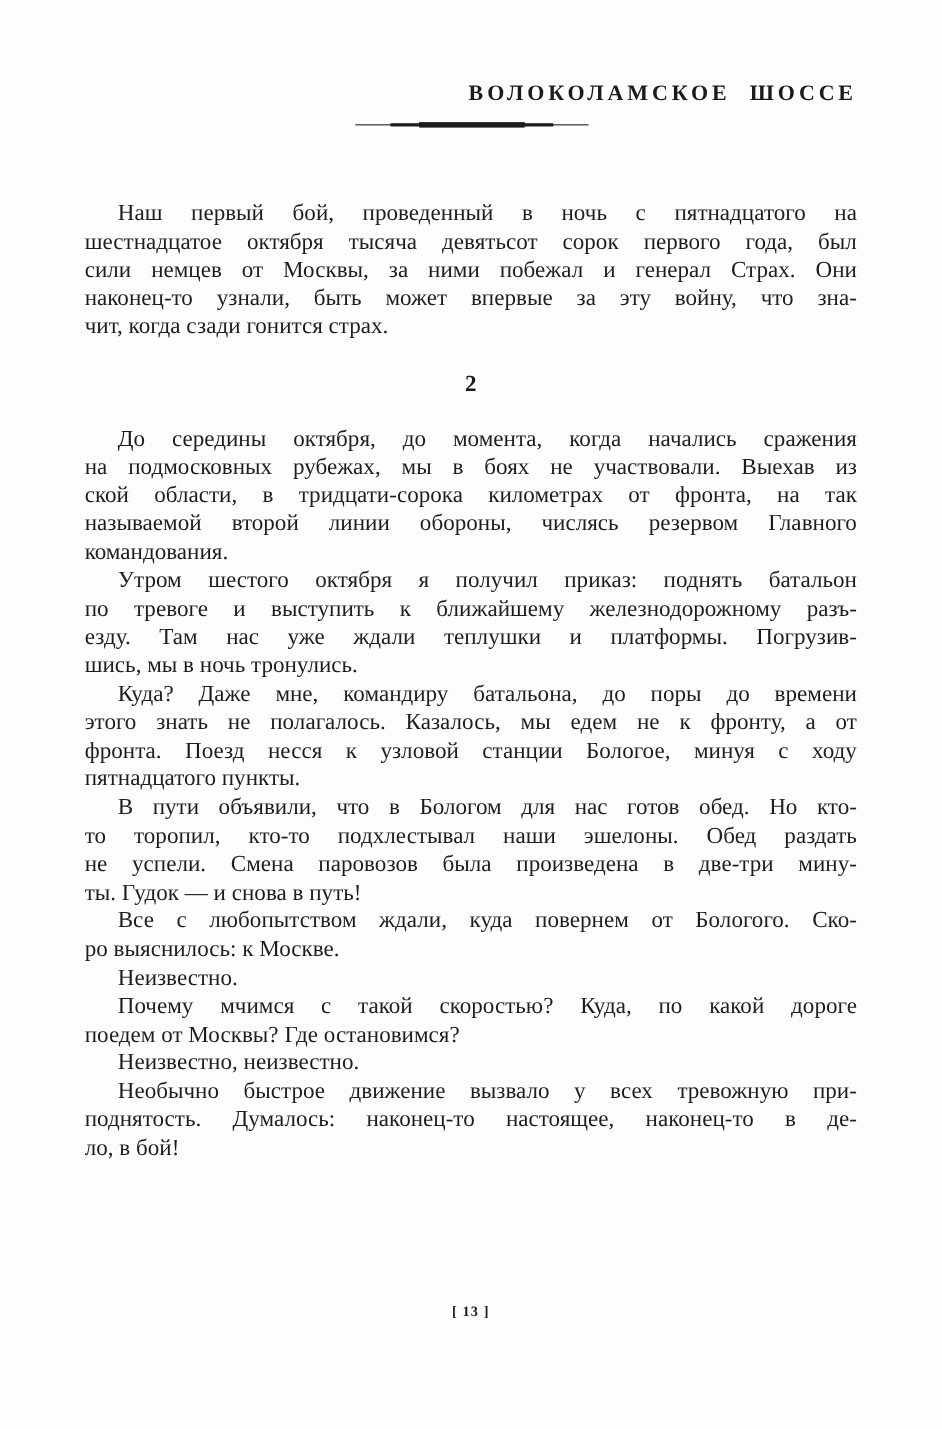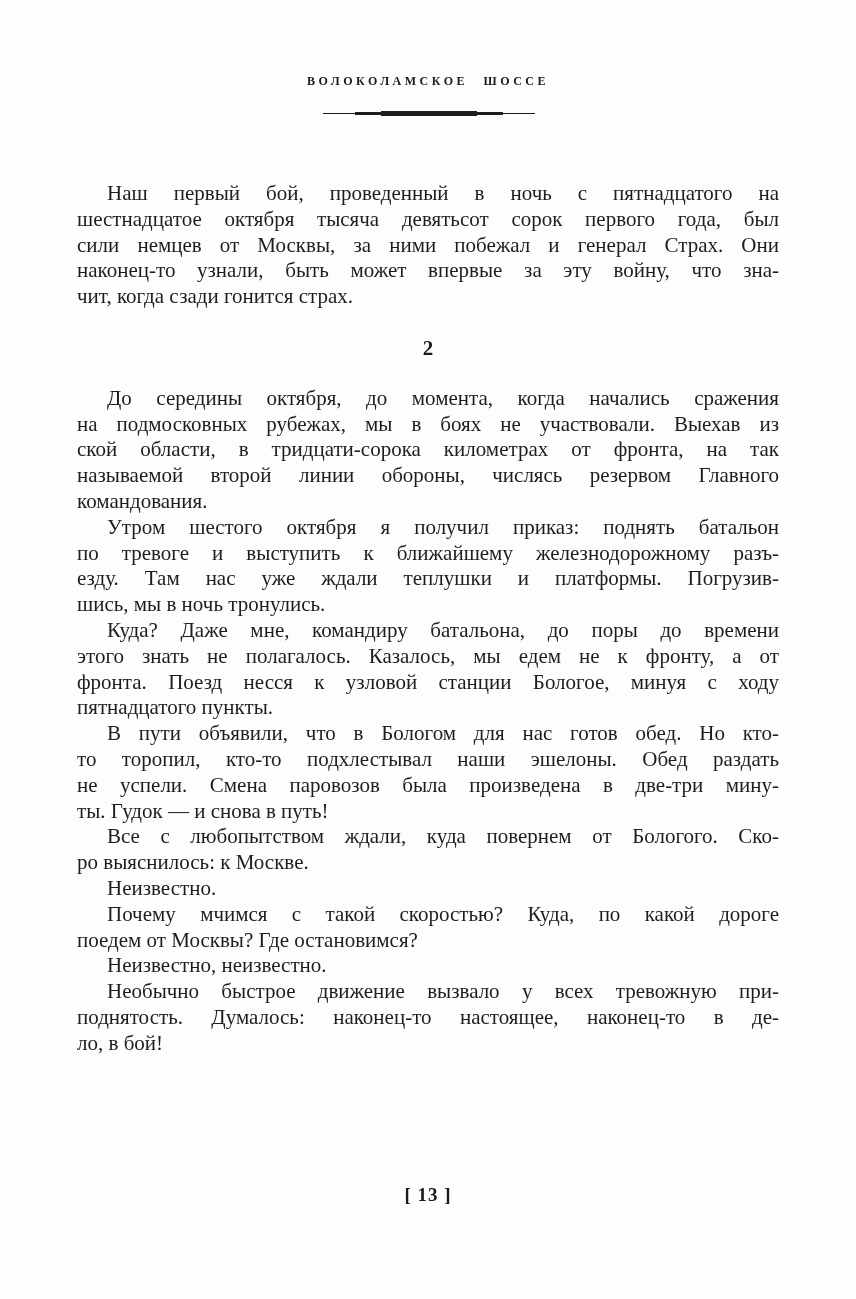--- a/index.html
+++ b/index.html
@@ -18,22 +18,22 @@
     inset: 0;
     background: #fdfdfd;
     color: #1d1d1d;
     font-family: "Liberation Serif", "DejaVu Serif", serif;
   }
   .running-title {
     position: absolute;
     top: 74px;
     left: 77px;
     width: 702px;
-    text-align: center;
-    font-size: 12px;
+    text-align: right;
+    font-size: 20px;
     font-weight: bold;
     letter-spacing: 3.5px;
     word-spacing: 9px;
     color: #1b1b1b;
     white-space: nowrap;
   }
   .ornament {
     position: absolute;
     top: 110px;
     left: 323px;
@@ -96,21 +96,21 @@
     line-height: 25.8px;
     font-weight: bold;
     color: #1b1b1b;
   }
   .page-number {
     position: absolute;
     top: 1184px;
     left: 77px;
     width: 702px;
     text-align: center;
-    font-size: 19px;
+    font-size: 13px;
     font-weight: bold;
     letter-spacing: 1px;
     color: #1b1b1b;
   }
 </style>
 </head>
 <body>
 
 <div class="book-page">
 

